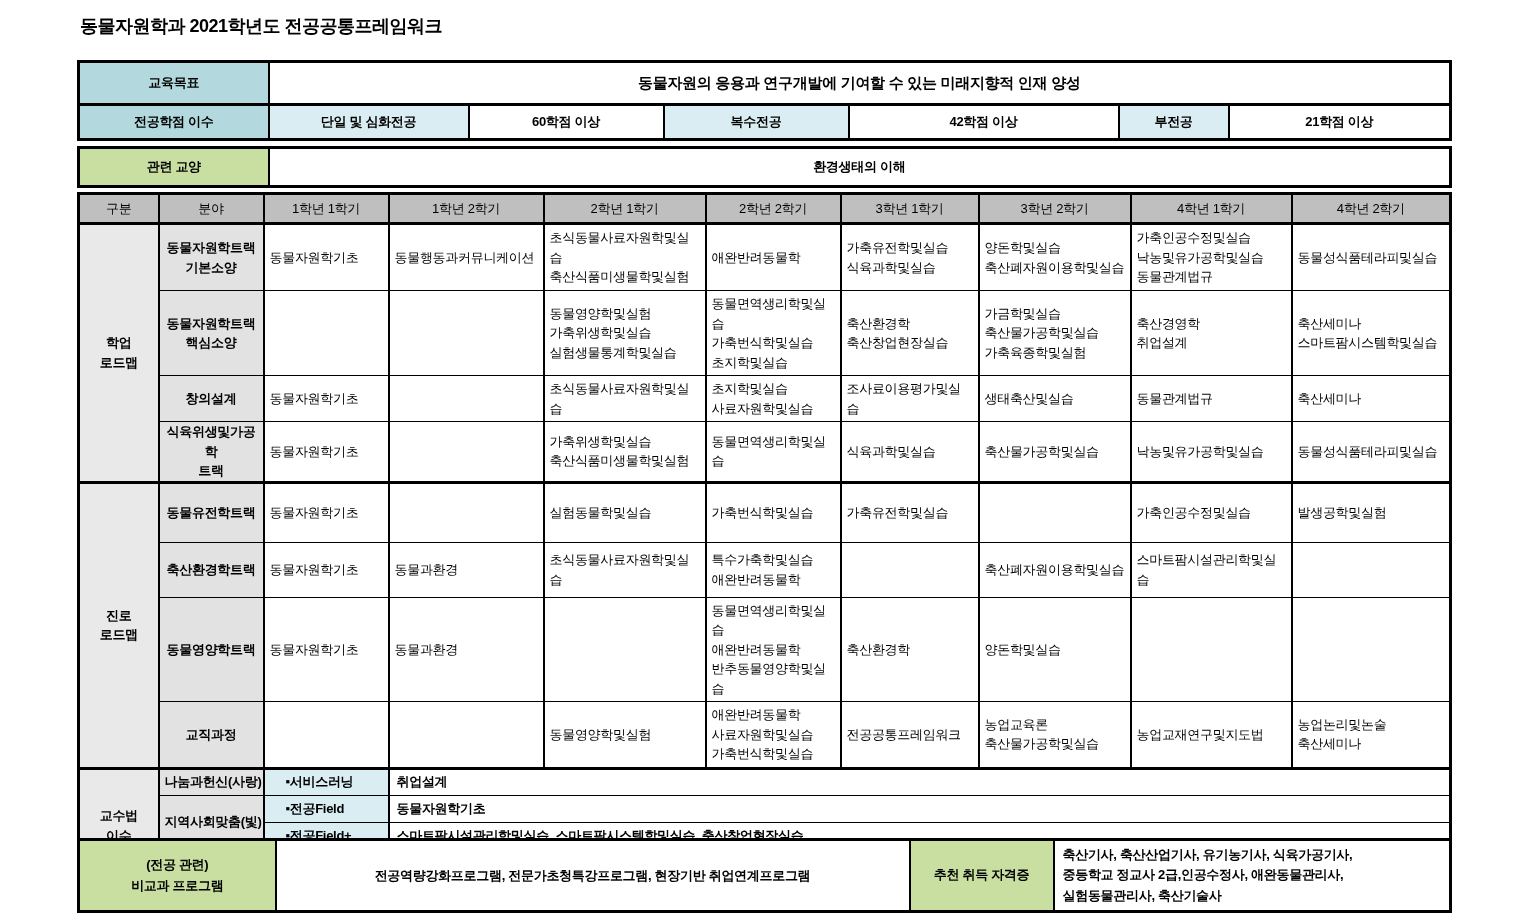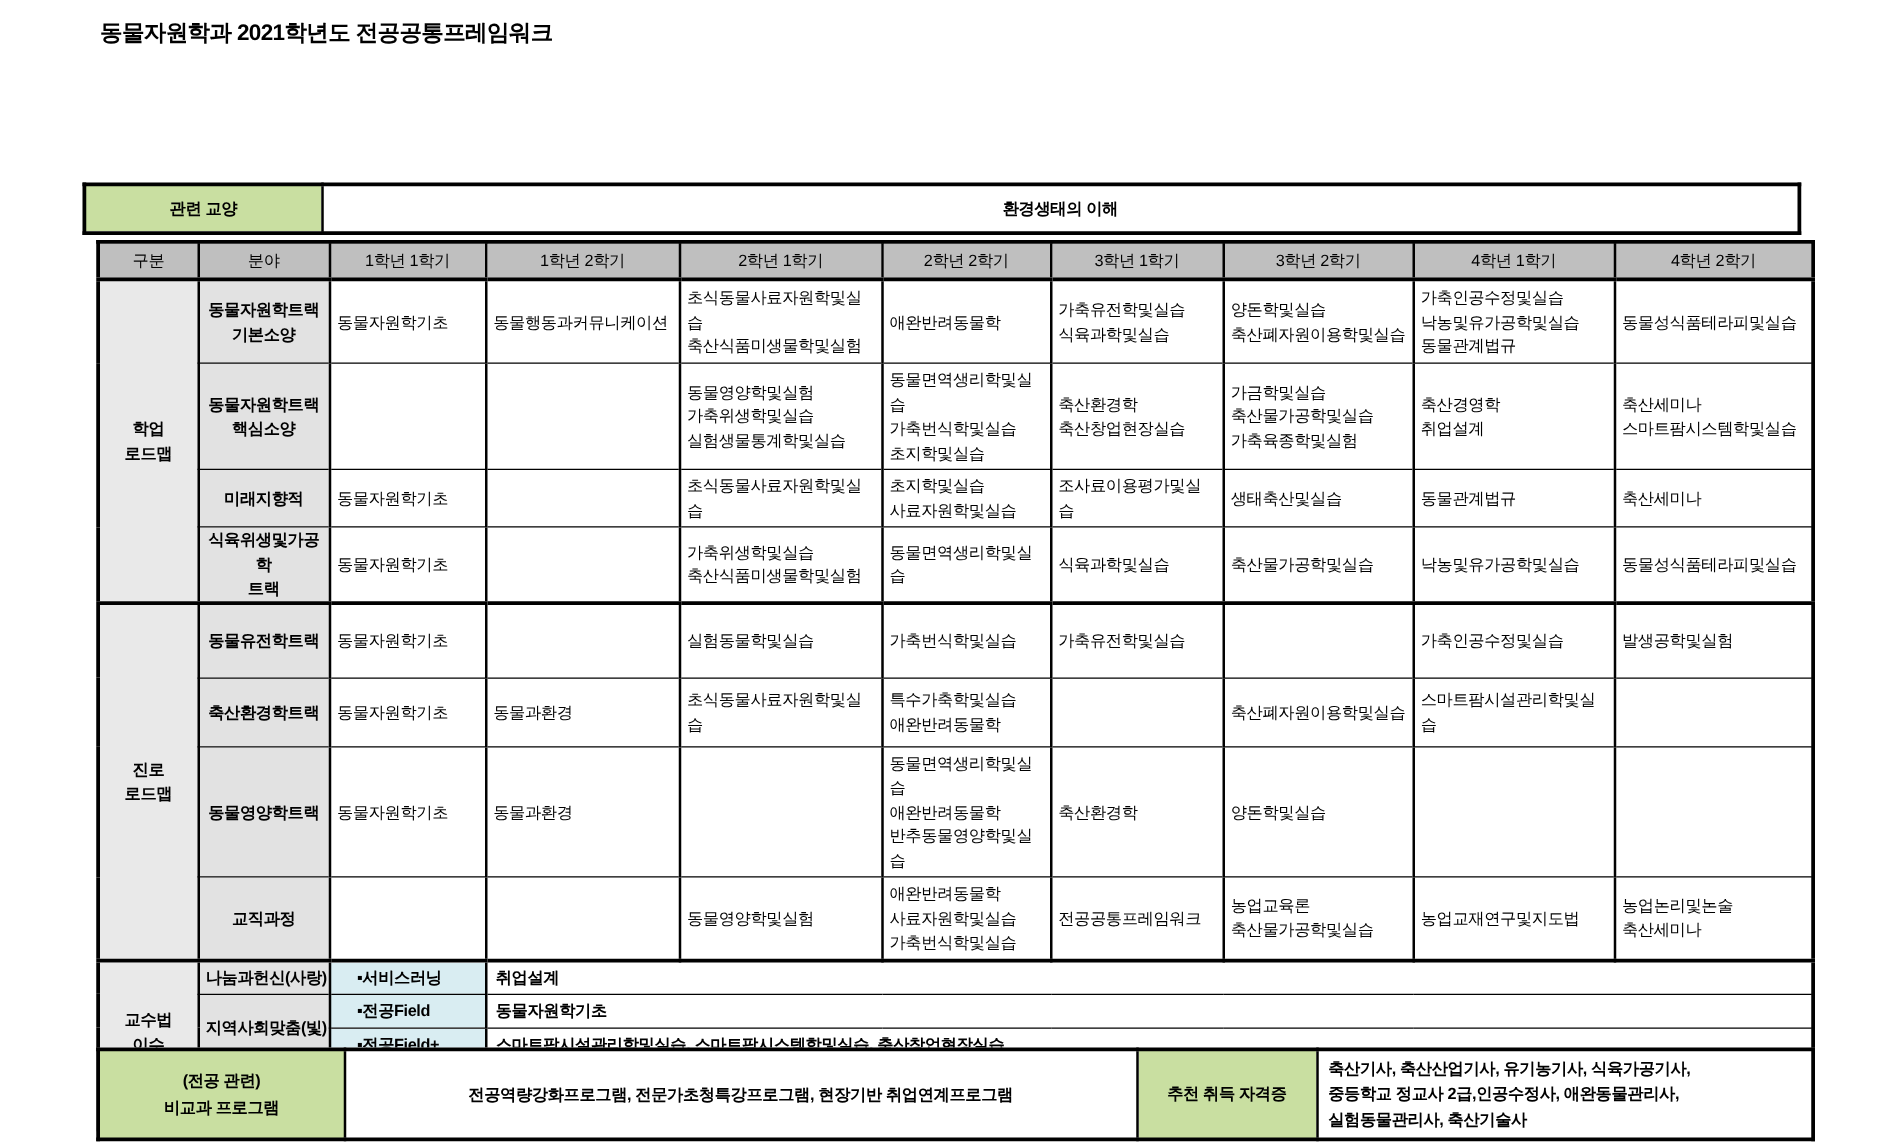--- a/index.html
+++ b/index.html
@@ -55,25 +55,38 @@
     <colgroup>
         <col style="width:190px">
         <col style="width:200px">
         <col style="width:195px">
         <col style="width:185px">
         <col style="width:270px">
         <col style="width:110px">
         <col style="width:222px">
       </colgroup>
     <tbody>
-  </tbody>
-    </table>
-</div>
-
-<div id="t2" class="abs" style="left:66px;top:146px;">
+        <tr class="goal-row">
+      <td class="bg-cyan">교육목표</td>
+      <td class="goal-cell" colspan="6">동물자원의 응용과 연구개발에 기여할 수 있는 미래지향적 인재 양성</td>
+    </tr>
+    <tr class="credit-row">
+      <td class="bg-cyan">전공학점 이수</td>
+      <td class="bg-blue">단일 및 심화전공</td>
+      <td>60학점 이상</td>
+      <td class="bg-blue">복수전공</td>
+      <td>42학점 이상</td>
+      <td class="bg-blue">부전공</td>
+      <td>21학점 이상</td>
+    </tr>
+  </tbody>
+    </table>
+</div>
+
+<div id="t2" class="abs" style="left:77px;top:146px;">
   <table style="width:1372px;">
     <colgroup>
         <col style="width:190px">
         <col style="width:1182px">
       </colgroup>
     <tbody>
         <tr>
       <td class="bg-green">관련 교양</td>
       <td>환경생태의 이해</td>
     </tr>
@@ -143,21 +156,21 @@
 축산창업현장실습</td>
       <td class="c-course">가금학및실습
 축산물가공학및실습
 가축육종학및실험</td>
       <td class="c-course">축산경영학
 취업설계</td>
       <td class="c-course">축산세미나
 스마트팜시스템학및실습</td>
     </tr>
     <tr style="height:40px;">
-      <td class="c-track">미래지향적</td>
+      <td class="c-track">창의설계</td>
       <td class="c-course">동물자원학기초</td>
       <td class="c-course"></td>
       <td class="c-course">초식동물사료자원학및실습</td>
       <td class="c-course">초지학및실습
 사료자원학및실습</td>
       <td class="c-course">조사료이용평가및실습</td>
       <td class="c-course">생태축산및실습</td>
       <td class="c-course">동물관계법규</td>
       <td class="c-course">축산세미나</td>
     </tr>

